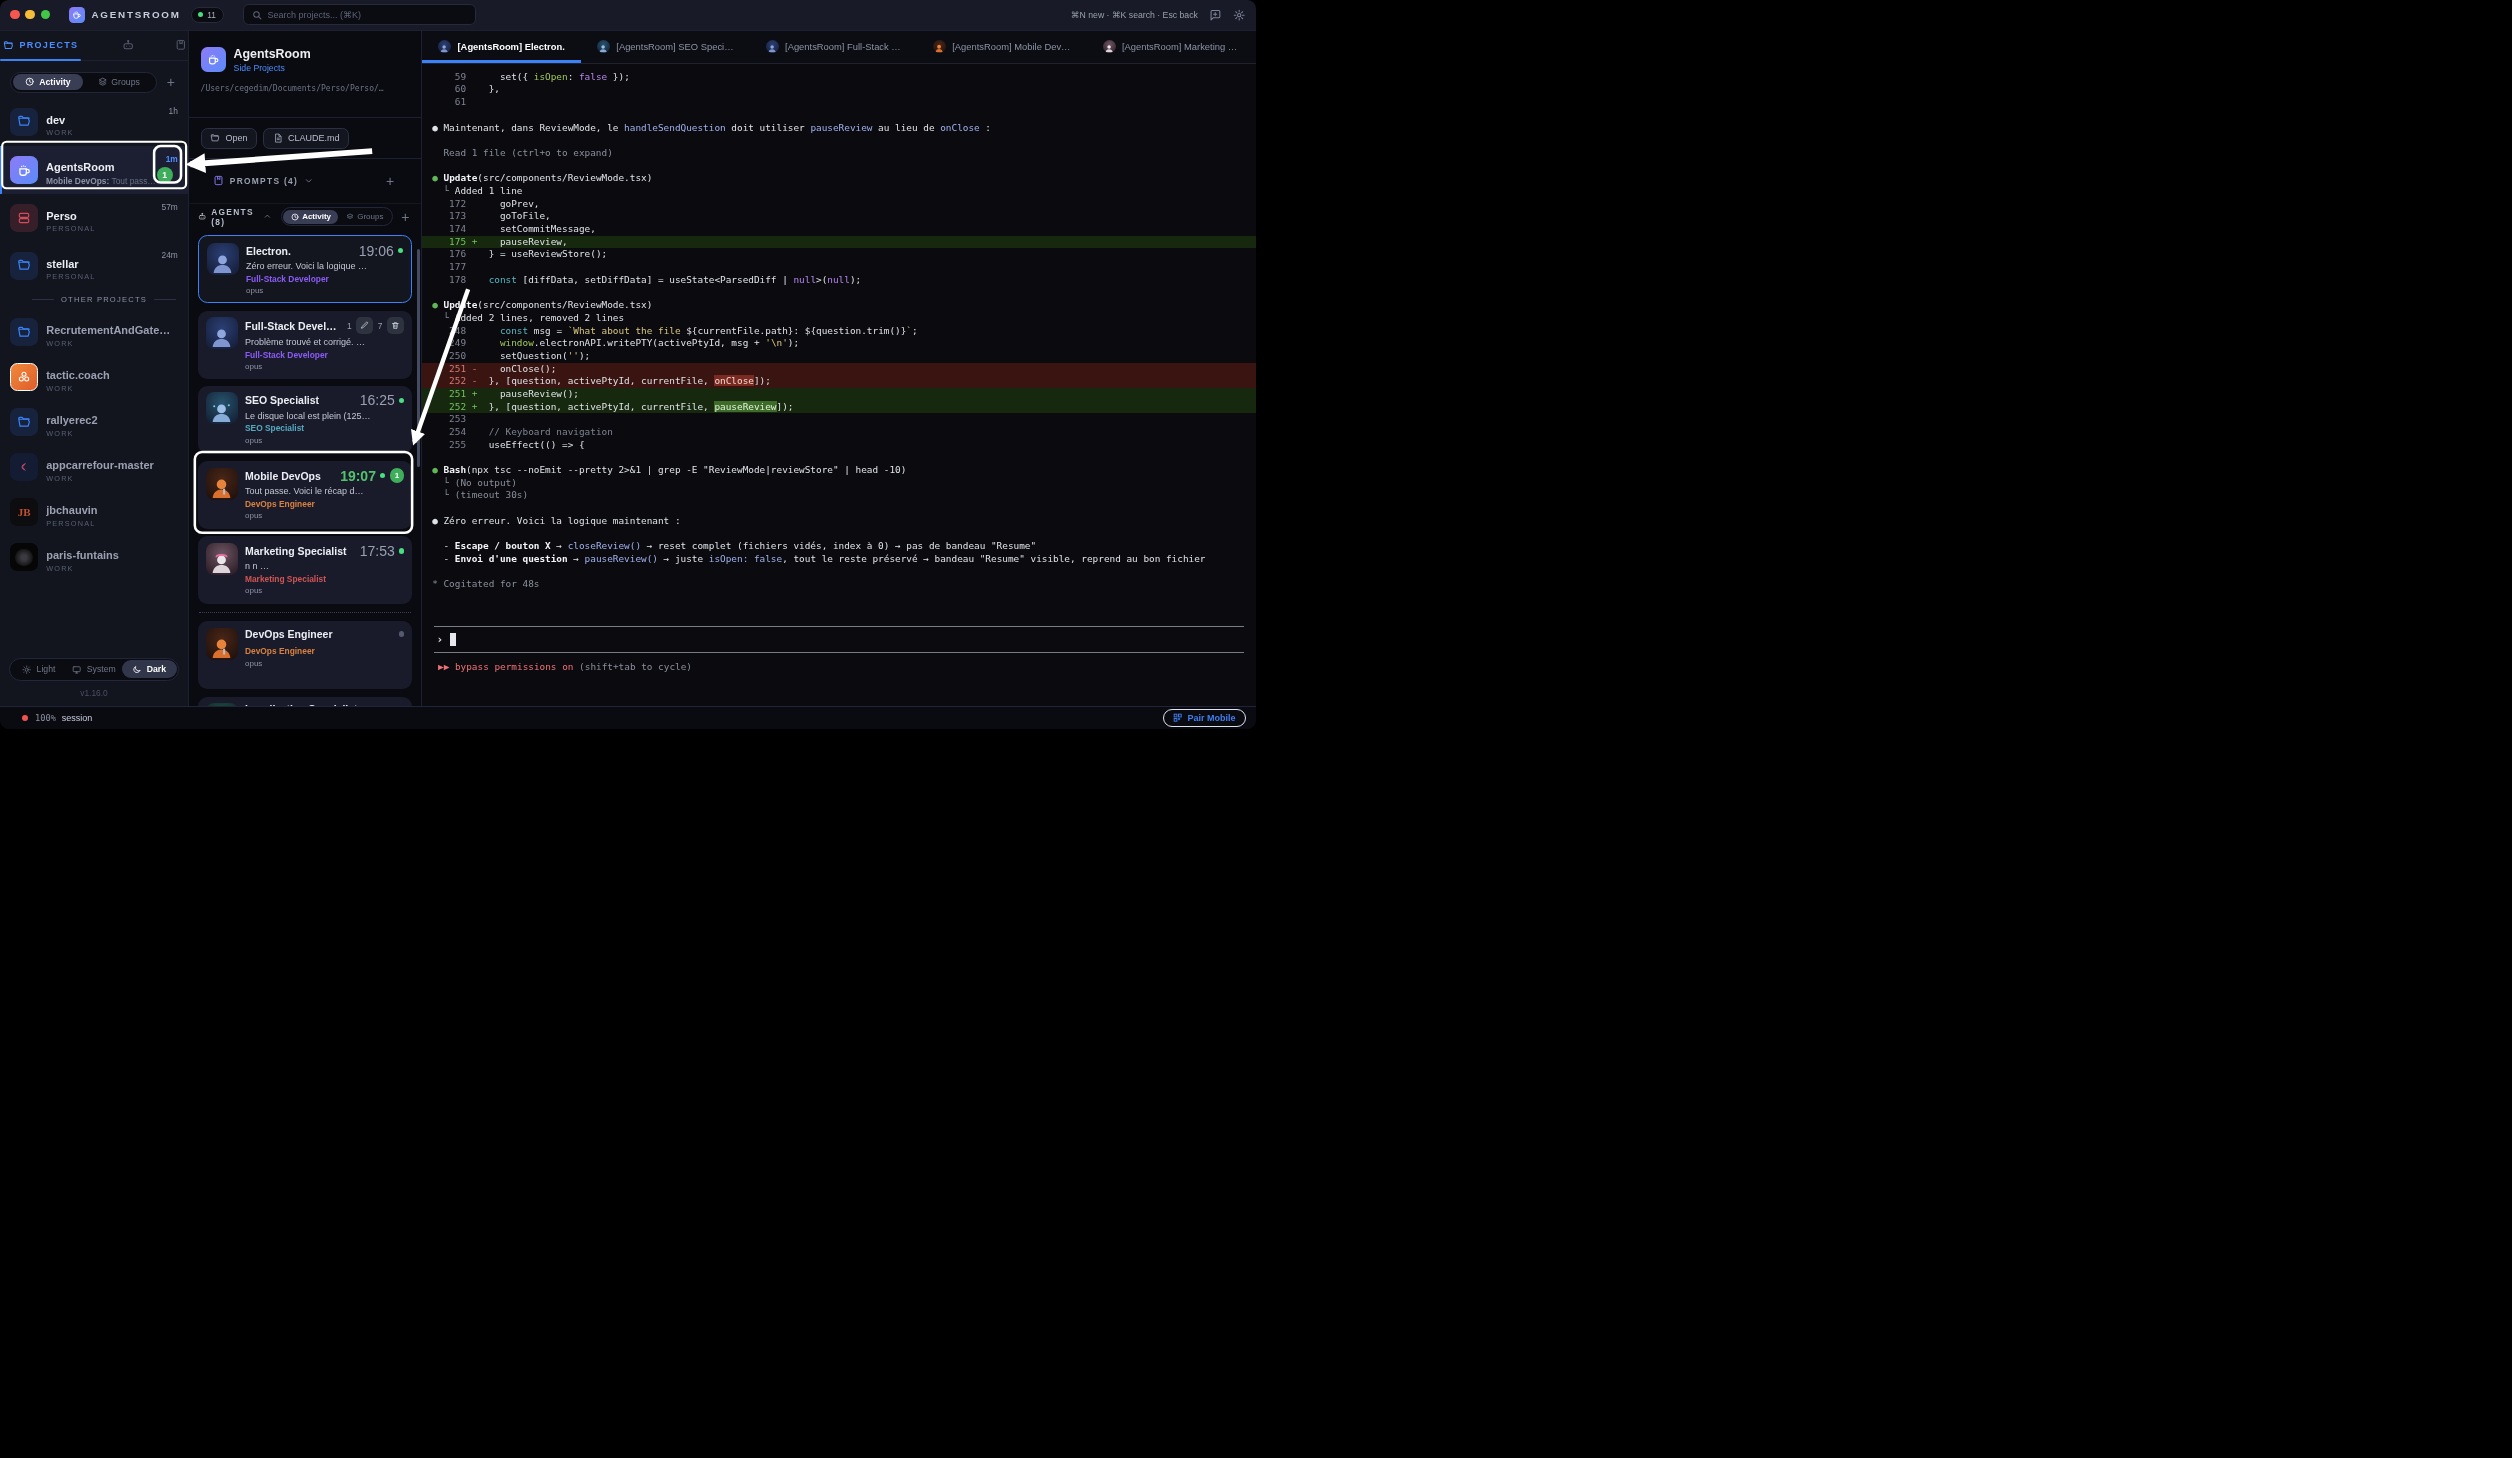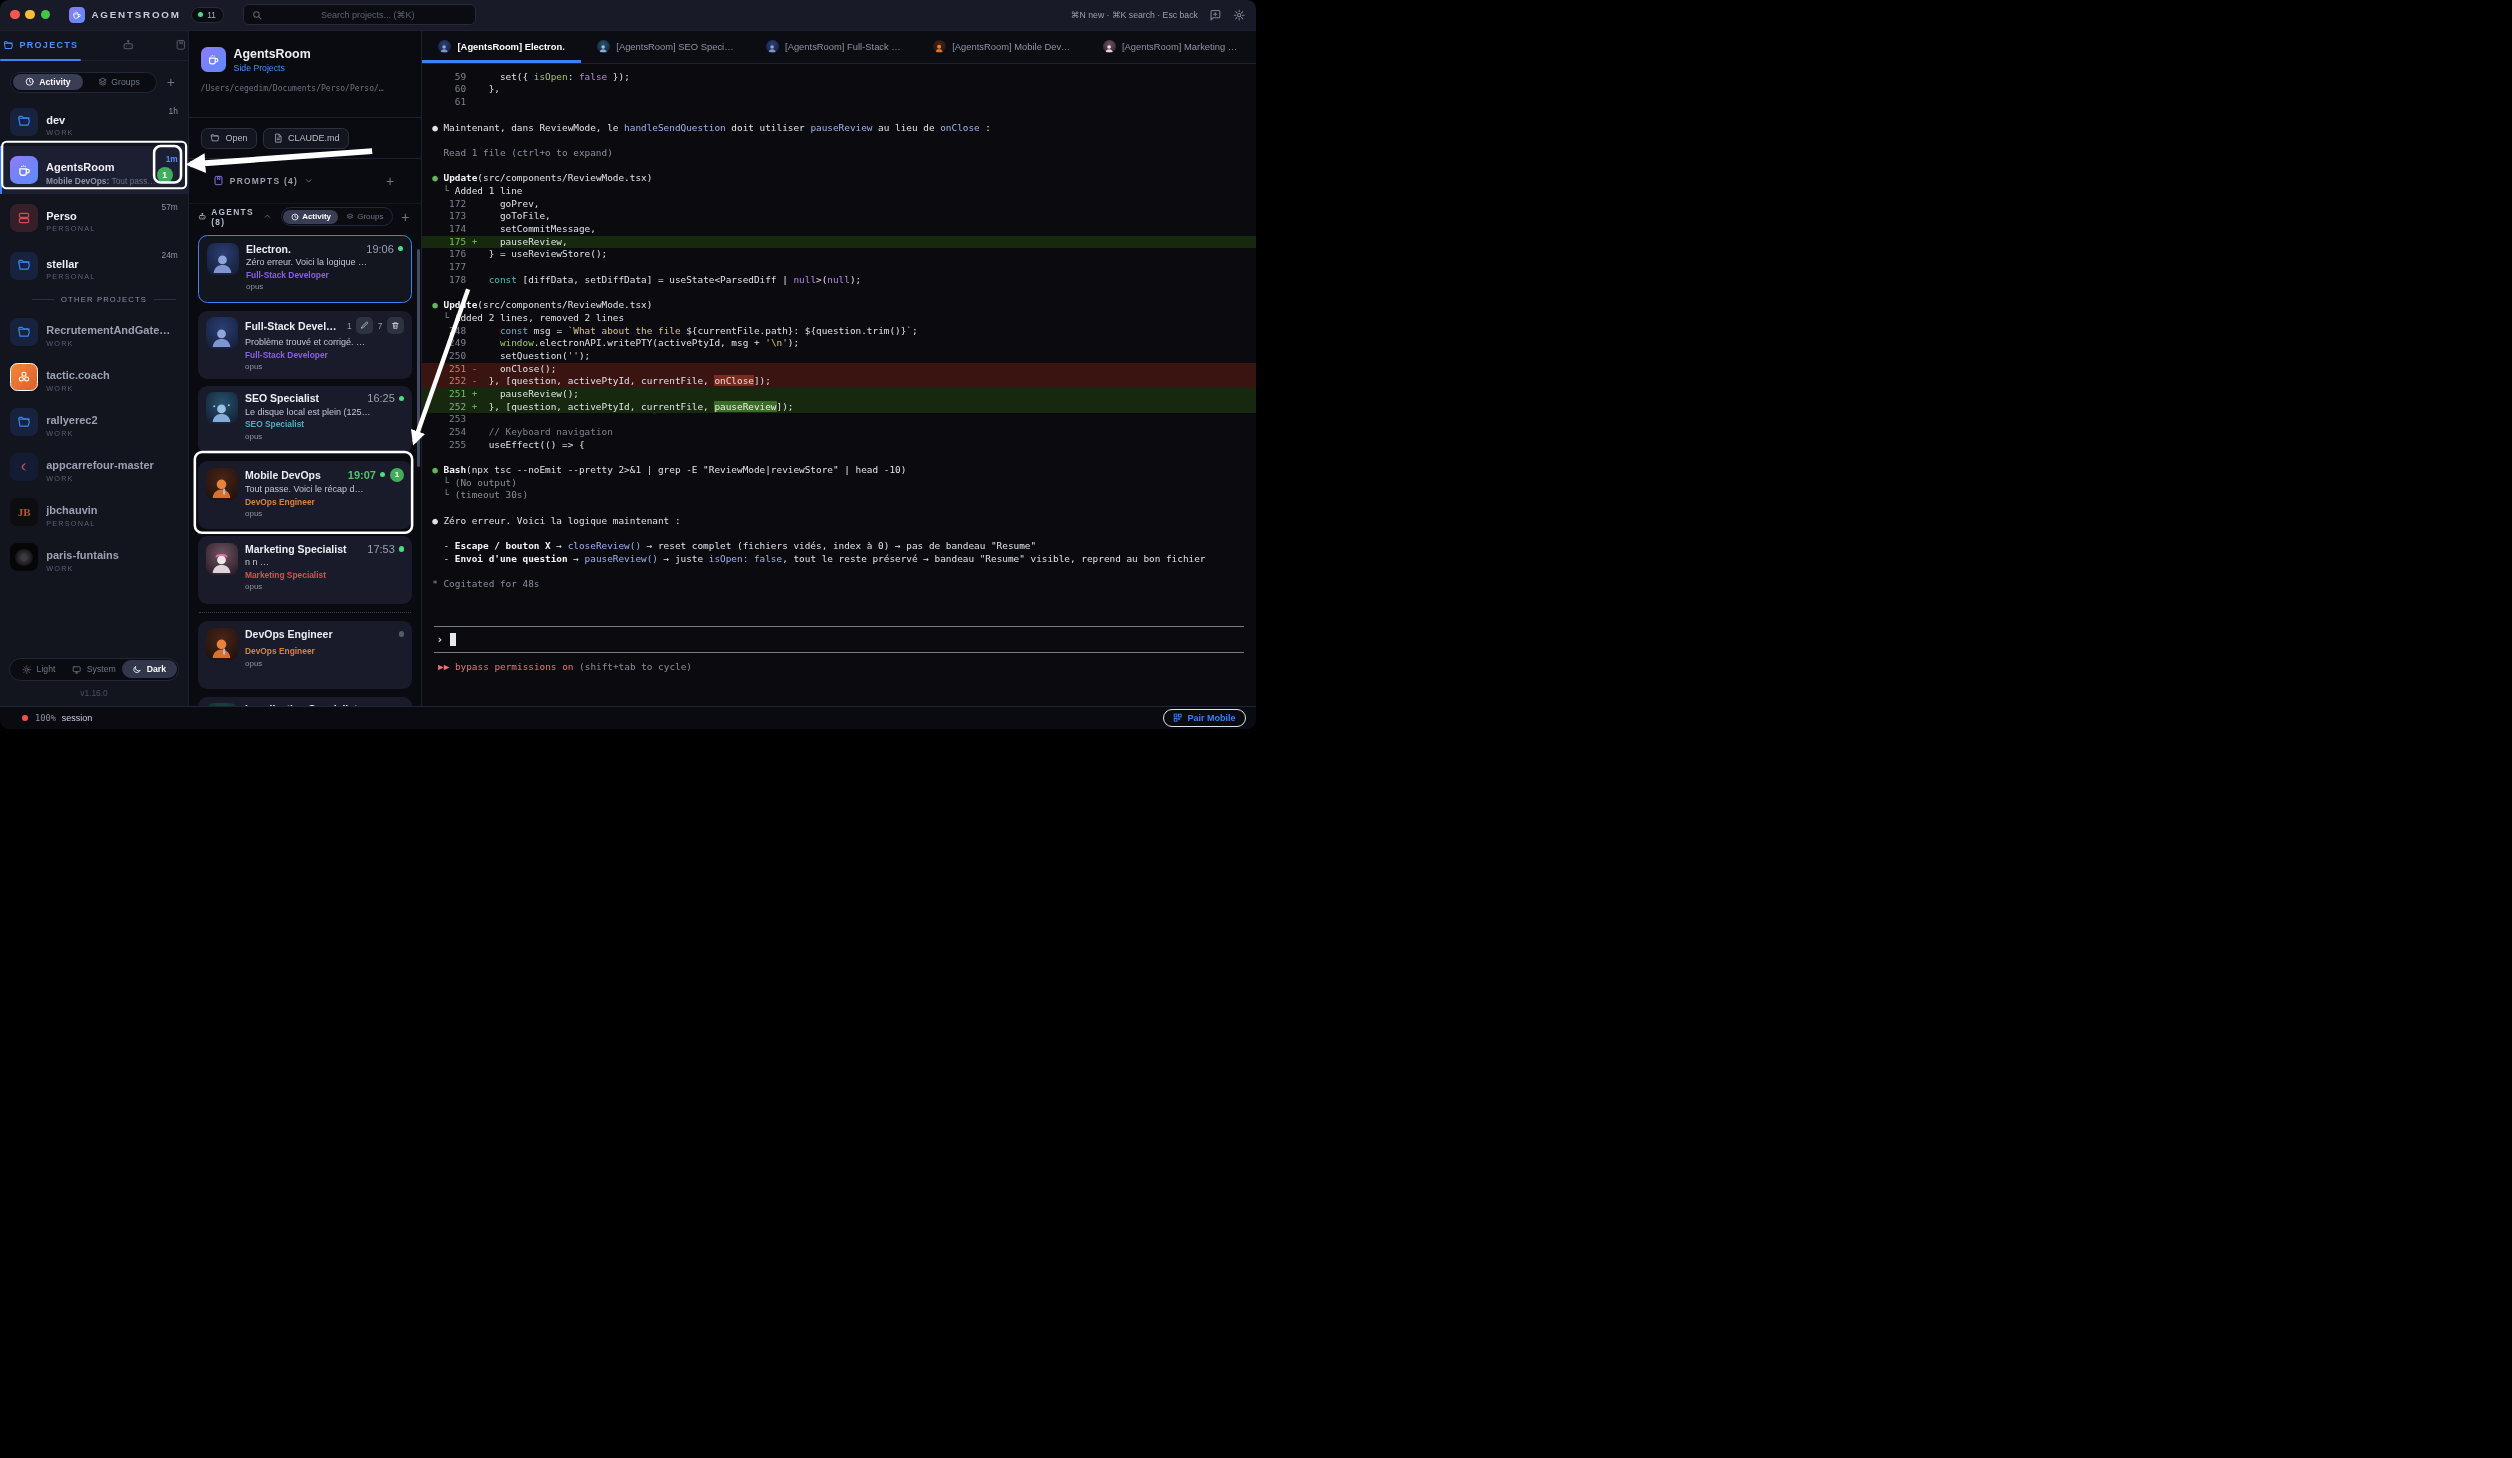--- a/index.html
+++ b/index.html
@@ -16,21 +16,21 @@
   
   .topbar{height:30.5px;background:var(--topbar);border-bottom:0.7px solid var(--border2);display:flex;align-items:center;padding:0 10.2px;}
   .lights{display:flex;gap:5.8px;margin-right:19px;}
   .light{width:9.4px;height:9.4px;border-radius:50%;}
   .light.r{background:#f5574e;} .light.y{background:#f6bd3a;} .light.g{background:#43c645;}
   .appicon{width:16px;height:16px;border-radius:4.4px;background:linear-gradient(135deg,#8d7bf7,#5b8cf8);display:flex;align-items:center;justify-content:center;margin-right:6.5px;}
   .apptitle{font-size:9.8px;font-weight:bold;letter-spacing:1.8px;color:#c7ccda;margin-right:10.2px;}
   .runbadge{display:flex;align-items:center;gap:4.4px;background:#0b0c12;border:0.7px solid #262a3c;border-radius:8px;padding:2.2px 7.3px 2.2px 5.8px;font-size:8.4px;color:#aab0c0;}
   .dot{width:5.1px;height:5.1px;border-radius:50%;background:var(--green);display:inline-block;}
   .search{margin-left:19px;width:233px;height:21px;background:#0b0c12;border:0.7px solid #262a3c;border-radius:5.8px;display:flex;align-items:center;padding:0 7.3px;gap:5.8px;}
-  .search input{flex:1;background:transparent;border:0;outline:0;color:#cfd3de;font-size:9px;font-family:"Liberation Sans",sans-serif;text-align:center;}
+  .search input{flex:1;background:transparent;border:0;outline:0;color:#cfd3de;font-size:9px;font-family:"Liberation Sans",sans-serif;}
   .search input::placeholder{color:#5d6378;}
   .tb-right{margin-left:auto;display:flex;align-items:center;gap:11.6px;}
   .shortcuts{font-size:8.7px;color:#9aa0ae;}
   .tb-iconbtn{color:#7d8398;display:flex;align-items:center;cursor:pointer;}
 
   
   .main{display:flex;height:675px;}
 
   
   .sidebar{width:189px;background:var(--side);border-right:0.7px solid var(--border2);display:flex;flex-direction:column;position:relative;}
@@ -94,21 +94,21 @@
   .acard.sel{border:1.5px solid var(--blue);background:#13151f;}
   .aav{width:32px;height:32px;border-radius:8px;flex:none;display:flex;align-items:flex-end;justify-content:center;overflow:hidden;}
   .av-blue{background:radial-gradient(circle at 50% 35%,#2b3f74,#131b33);}
   .av-seo{background:radial-gradient(circle at 50% 35%,#27546e,#101a2e);}
   .av-orange{background:radial-gradient(circle at 50% 35%,#4a2617,#1a0f0c);}
   .av-white{background:radial-gradient(circle at 50% 35%,#6e5663,#241620);}
   .av-green{background:radial-gradient(circle at 50% 35%,#1f5247,#0e1f22);}
   .abody{flex:1;min-width:0;}
   .arow1{display:flex;align-items:center;gap:4.4px;}
   .aname{font-size:10.5px;font-weight:bold;color:var(--txt);white-space:nowrap;overflow:hidden;text-overflow:ellipsis;flex:1;}
-  .atime{font-size:11px;color:#9aa0b2;}
+  .atime{font-size:14px;color:#9aa0b2;}
   .atime.green{color:#53c26d;font-weight:bold;}
   .adot{width:5.1px;height:5.1px;border-radius:50%;flex:none;}
   .adot.g{background:var(--green);} .adot.idle{background:#555b6e;}
   .abadge{width:14.5px;height:14.5px;border-radius:50%;background:var(--badge);color:#fff;font-size:8px;font-weight:bold;display:flex;align-items:center;justify-content:center;flex:none;}
   .adesc{font-size:9px;color:#c3c8d4;margin-top:2.2px;white-space:nowrap;overflow:hidden;text-overflow:ellipsis;}
   .arole{font-size:8.4px;margin-top:2.9px;font-weight:600;}
   .r-purple{color:#8b5cf6;} .r-teal{color:#55aac0;} .r-orange{color:#d9823f;} .r-red{color:#cf5454;}
   .amodel{font-size:8px;color:#8d93a5;margin-top:2.2px;}
   .hovbtn{width:17.4px;height:17.4px;border-radius:5.1px;background:#2e3340;color:#d6dae4;display:flex;align-items:center;justify-content:center;cursor:pointer;flex:none;}
   .afrag{font-size:8.4px;color:#9aa0b2;}

